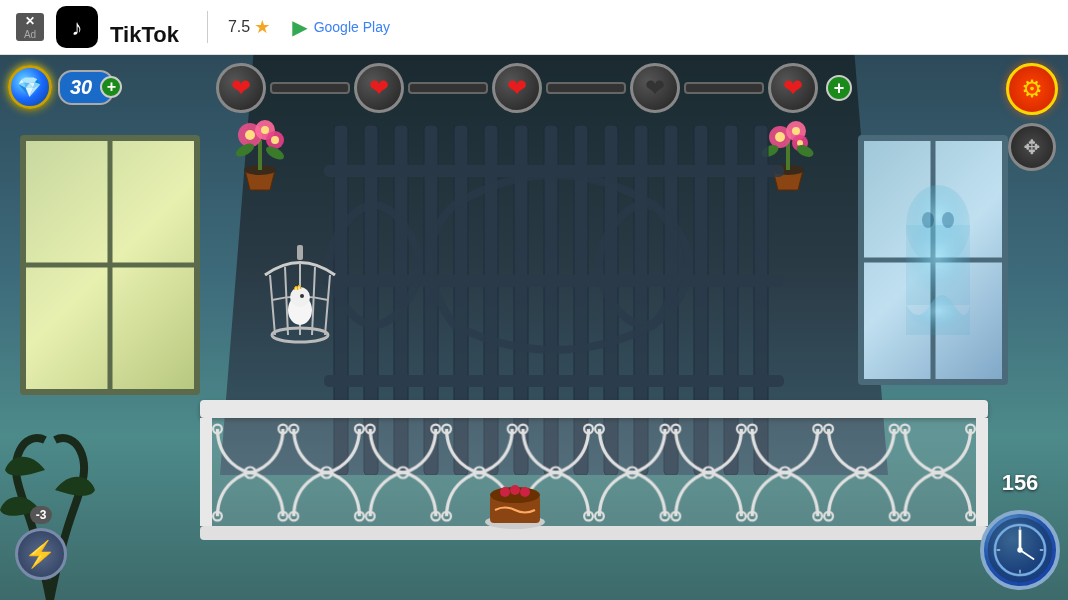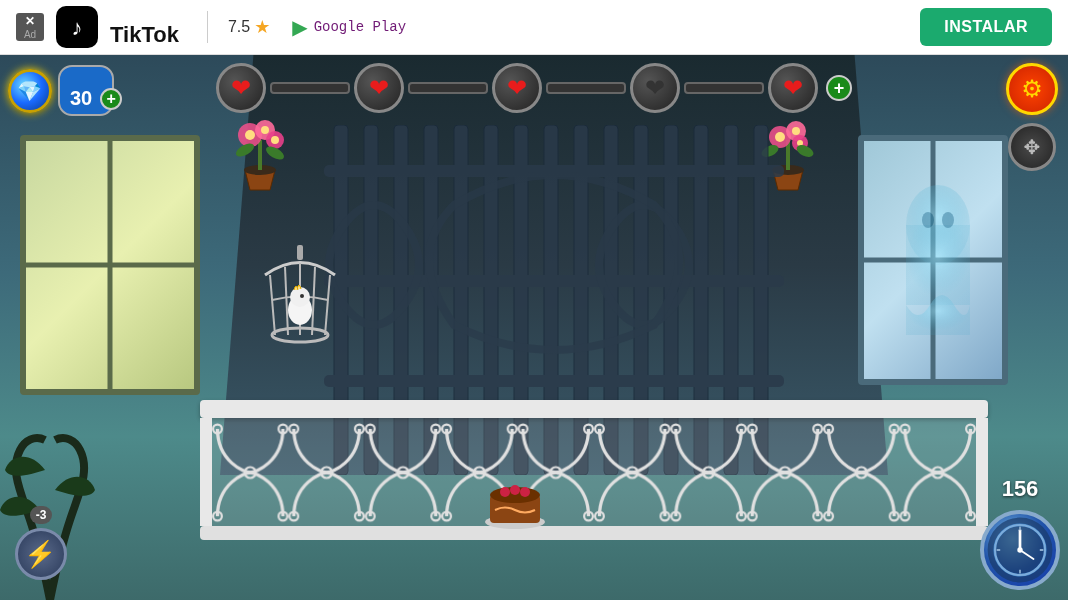--- a/index.html
+++ b/index.html
@@ -61,21 +61,21 @@
       display: flex; align-items: center; gap: 4px;
       font-size: 16px;
       color: #333;
     }
     #ad-star { color: #f5a623; font-size: 18px; }
     #ad-gplay {
       display: flex; align-items: center; gap: 6px;
       margin-left: 10px;
     }
     #ad-gplay-icon { font-size: 20px; color: #34a853; }
-    #ad-gplay-text { font-size: 14px; color: #701a75; font-family: Liberation Mono, monospace; }
+    #ad-gplay-text { font-size: 14px; color: #3b82f6; }
     #ad-spacer { flex: 1; }
     #ad-install-btn {
       background: #1baa6e;
       color: #fff;
       font-size: 16px;
       font-weight: bold;
       padding: 10px 24px;
       border-radius: 6px;
       border: none;
       cursor: pointer;
@@ -259,22 +259,23 @@
       box-shadow: 0 0 8px #ffd700, 0 2px 4px rgba(0,0,0,0.4);
       display: flex; align-items: center; justify-content: center;
       font-size: 20px;
       color: #fff;
     }
     #gem-bar {
       display: flex; align-items: center;
       background: #1a6ac8;
       border: 2px solid #aaa;
       border-radius: 14px;
-      padding: 20px 20px 4px 10px;
+      padding: 4px 20px 4px 10px;
       position: relative;
+      font-style: italic;
     }
     #gem-count {
       color: #fff;
       font-size: 20px;
       font-weight: bold;
     }
     #gem-plus {
       position: absolute;
       right: -10px;
       width: 22px; height: 22px;
@@ -379,21 +380,21 @@
       font-size: 26px;
       color: #aac8ff;
       cursor: pointer;
     }
 
     
     #hud-timer {
       position: absolute;
       bottom: 10px; right: 8px;
       display: flex; flex-direction: column; align-items: center;
-      gap: 8px;
+      gap: 14px;
     }
     #timer-count {
       color: #fff;
       font-size: 22px;
       font-weight: bold;
       text-shadow: 0 1px 3px rgba(0,0,0,0.7);
     }
     #timer-icon {
       width: 80px; height: 80px;
       border-radius: 50%;
@@ -446,21 +447,20 @@
     <span id="ad-star">★</span>
   </div>
 
   <div id="ad-gplay">
     <span id="ad-gplay-icon">▶</span>
     <span id="ad-gplay-text">Google Play</span>
   </div>
 
   <div id="ad-spacer"></div>
 
-  <button id="ad-install-btn">INSTALAR</button>
 </div>
 
 <div id="game-area">
 
   <div class="bg-wall"></div>
   <div class="gate-area"></div>
 
   <div class="left-window"></div>
 
   <div class="right-window"></div>

